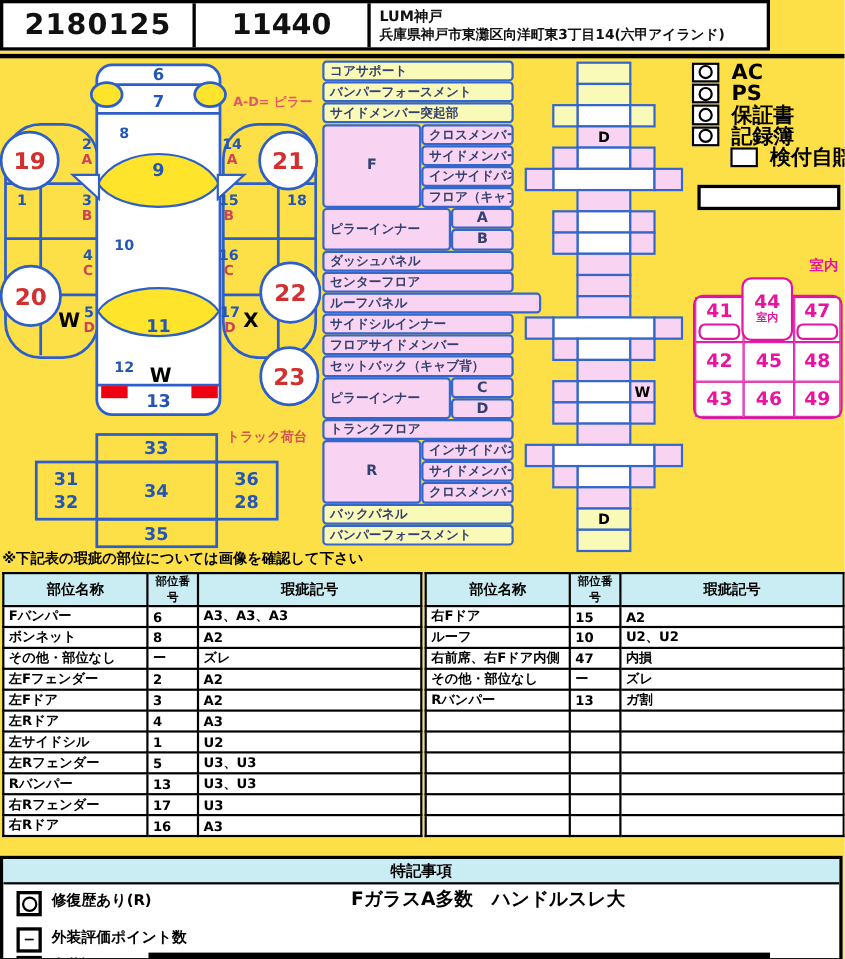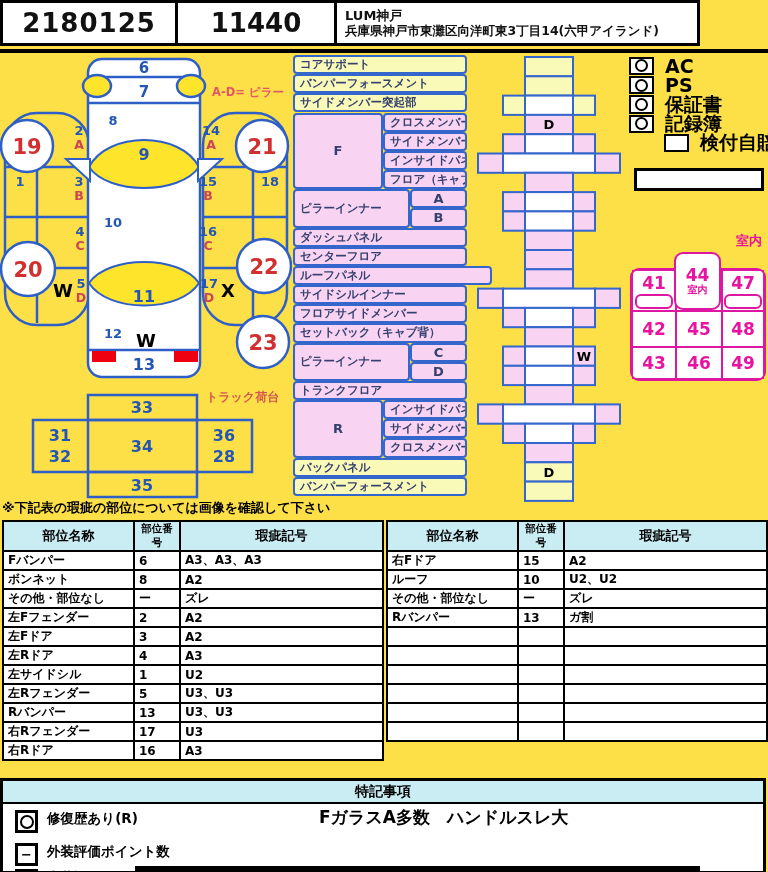--- a/index.html
+++ b/index.html
@@ -416,20 +416,25 @@
           <td>右Fドア</td>
           <td>15</td>
           <td>A2</td>
         </tr>
         <tr>
           <td>ルーフ</td>
           <td>10</td>
           <td>U2、U2</td>
         </tr>
         <tr>
+          <td>右前席、右Fドア内側</td>
+          <td>47</td>
+          <td>内損</td>
+        </tr>
+        <tr>
           <td>その他・部位なし</td>
           <td>ー</td>
           <td>ズレ</td>
         </tr>
         <tr>
           <td>Rバンパー</td>
           <td>13</td>
           <td>ガ割</td>
         </tr>
         <tr>

